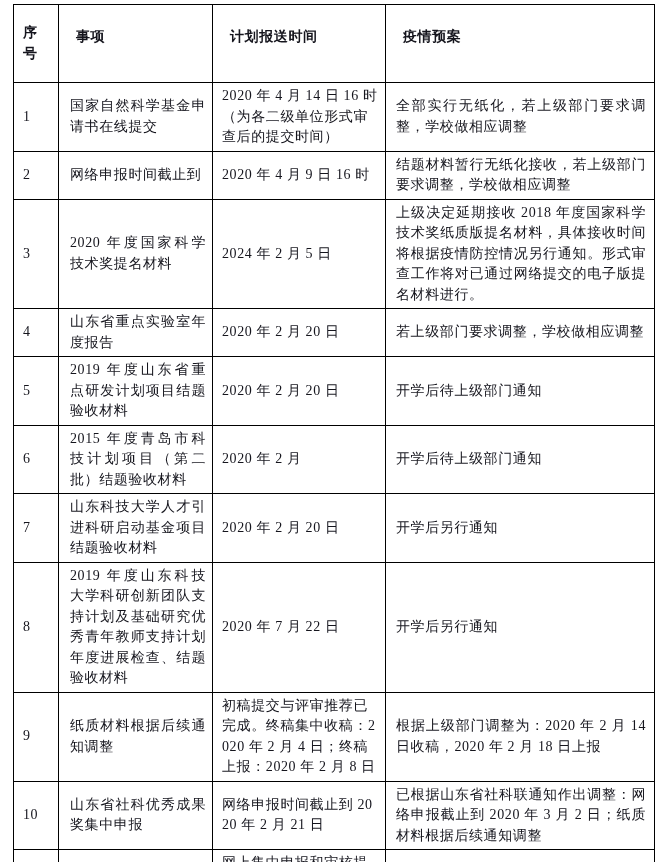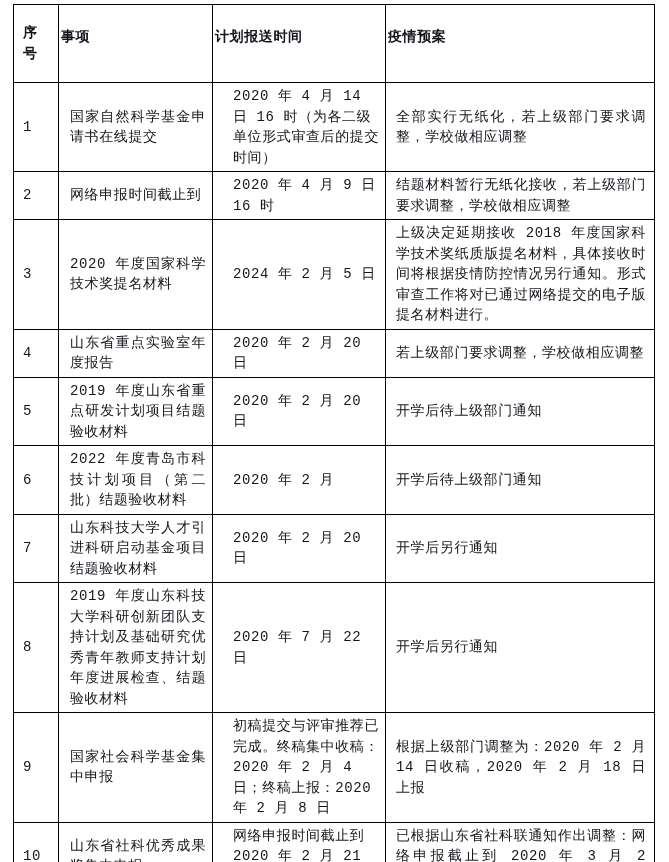--- a/index.html
+++ b/index.html
@@ -25,21 +25,20 @@
   }
   table.doc-table th,
   table.doc-table td {
     border: 1.5px solid #000000;
     font-size: 14px;
     line-height: 20.5px;
     vertical-align: middle;
     letter-spacing: 0.6px;
     word-break: break-all;
     overflow: hidden;
-    font-family: Liberation Mono, monospace;
   }
   
   col.c-no   { width: 45px; }
   col.c-item { width: 154px; }
   col.c-time { width: 173px; }
   col.c-plan { width: 269px; }
 
   
   thead tr { height: 78px; }
   th {
@@ -49,36 +48,36 @@
   }
   th.h-no {
     vertical-align: middle;
     padding: 0 6px 0 9px;
     line-height: 47px;
     letter-spacing: 0;
     font-size: 15px;
   }
   th.h-other {
     vertical-align: bottom;
-    padding: 0 6px 12px 2px;
+    padding: 0 6px 12px 17px;
     font-size: 15px;
     letter-spacing: 1px;
   }
 
   
   td.no-cell {
     padding: 0 4px 0 9px;
     letter-spacing: 0;
   }
   td.item-cell {
     padding: 3px 6px 3px 11px;
     text-align: justify;
   }
   td.time-cell {
-    padding: 3px 6px 3px 20px;
+    padding: 3px 6px 3px 9px;
   }
   td.plan-cell {
     padding: 3px 8px 3px 10px;
     text-align: justify;
   }
 
   
   tbody tr:nth-child(1)  { height: 64px; }
   tbody tr:nth-child(2)  { height: 44px; }
   tbody tr:nth-child(3)  { height: 98px; }
@@ -136,39 +135,39 @@
         <td class="plan-cell">若上级部门要求调整，学校做相应调整</td>
       </tr>
       <tr>
         <td class="no-cell">5</td>
         <td class="item-cell">2019 年度山东省重点研发计划项目结题验收材料</td>
         <td class="time-cell">2020 年 2 月 20 日</td>
         <td class="plan-cell">开学后待上级部门通知</td>
       </tr>
       <tr>
         <td class="no-cell">6</td>
-        <td class="item-cell">2022 年度青岛市科技计划项目（第二批）结题验收材料</td>
+        <td class="item-cell">2015 年度青岛市科技计划项目（第二批）结题验收材料</td>
         <td class="time-cell">2020 年 2 月</td>
         <td class="plan-cell">开学后待上级部门通知</td>
       </tr>
       <tr>
         <td class="no-cell">7</td>
         <td class="item-cell">山东科技大学人才引进科研启动基金项目结题验收材料</td>
         <td class="time-cell">2020 年 2 月 20 日</td>
         <td class="plan-cell">开学后另行通知</td>
       </tr>
       <tr>
         <td class="no-cell">8</td>
         <td class="item-cell">2019 年度山东科技大学科研创新团队支持计划及基础研究优秀青年教师支持计划年度进展检查、结题验收材料</td>
         <td class="time-cell">2020 年 7 月 22 日</td>
         <td class="plan-cell">开学后另行通知</td>
       </tr>
       <tr>
         <td class="no-cell">9</td>
-        <td class="item-cell">国家社会科学基金集中申报</td>
+        <td class="item-cell">纸质材料根据后续通知调整</td>
         <td class="time-cell">初稿提交与评审推荐已完成。终稿集中收稿：2020 年 2 月 4 日；终稿上报：2020 年 2 月 8 日</td>
         <td class="plan-cell">根据上级部门调整为：2020 年 2 月 14 日收稿，2020 年 2 月 18 日上报</td>
       </tr>
       <tr>
         <td class="no-cell">10</td>
         <td class="item-cell">山东省社科优秀成果奖集中申报</td>
         <td class="time-cell">网络申报时间截止到 2020 年 2 月 21 日</td>
         <td class="plan-cell">已根据山东省社科联通知作出调整：网络申报截止到 2020 年 3 月 2 日；纸质材料根据后续通知调整</td>
       </tr>
       <tr>

